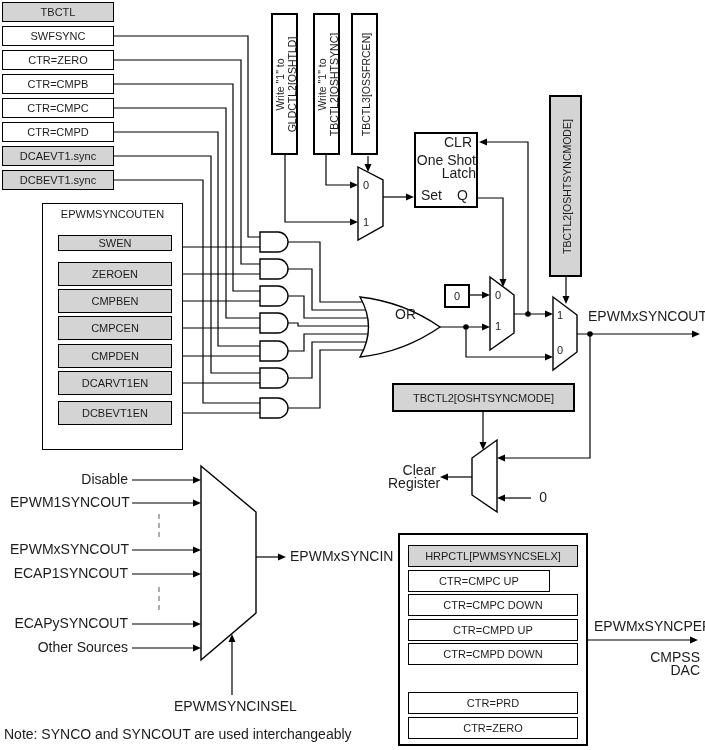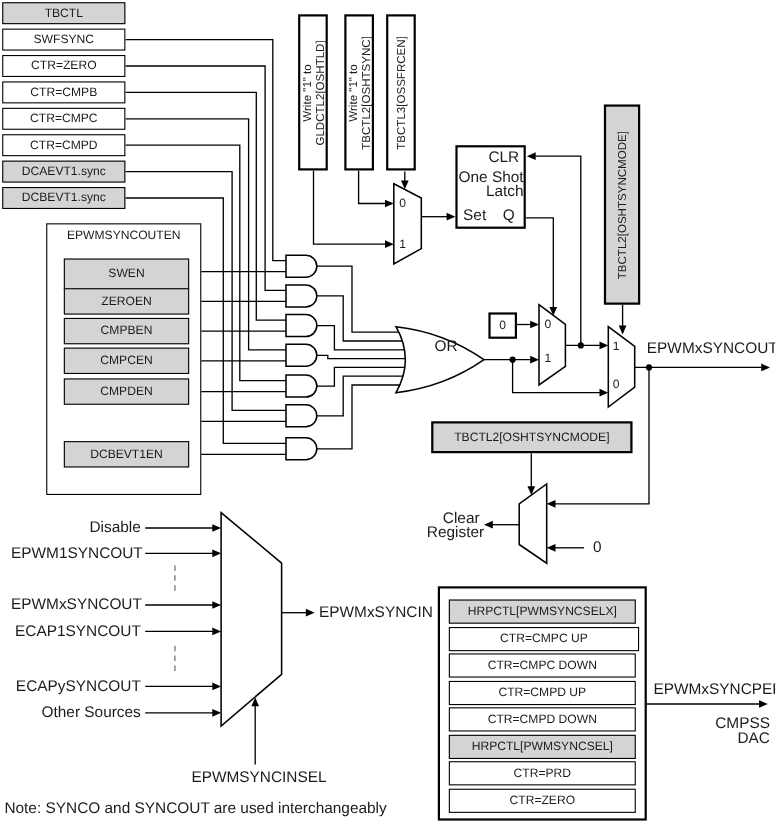--- a/index.html
+++ b/index.html
@@ -168,34 +168,37 @@
 <div class="box shaded" style="left:2px;top:146px;width:112px;height:20px">
       <span>DCAEVT1.sync</span>
     </div>
 <div class="box shaded" style="left:2px;top:170px;width:112px;height:20px">
       <span>DCBEVT1.sync</span>
     </div>
 
 <div class="box" style="left:42px;top:203px;width:141px;height:247px;align-items:flex-start;justify-content:center;padding-top:4px">
       <span>EPWMSYNCOUTEN</span>
     </div>
-<div class="box shaded" style="left:58px;top:235px;width:114px;height:28px">
+<div class="box shaded" style="left:58px;top:235px;width:114px;height:16px">
       <span>SWEN</span>
     </div>
 <div class="box shaded" style="left:58px;top:262px;width:114px;height:24px">
       <span>ZEROEN</span>
     </div>
 <div class="box shaded" style="left:58px;top:316px;width:114px;height:24px">
       <span>CMPCEN</span>
     </div>
 <div class="box shaded" style="left:58px;top:289px;width:114px;height:24px">
       <span>CMPBEN</span>
     </div>
 <div class="box shaded" style="left:58px;top:344px;width:114px;height:24px">
       <span>CMPDEN</span>
+    </div>
+<div class="box shaded" style="left:58px;top:371px;width:114px;height:24px">
+      <span>DCARVT1EN</span>
     </div>
 <div class="box shaded" style="left:58px;top:401px;width:114px;height:24px">
       <span>DCBEVT1EN</span>
     </div>
 
 <div class="box b2 vbox" style="left:271px;top:13px;width:27px;height:142px">
   <div class="vtext" style="width:142px;height:27px;left:-59px;top:56px">
     <div>Write "1" to</div>
     <div>GLDCTL2[OSHTLD]</div>
   </div>
@@ -257,34 +260,31 @@
 <div class="lbl rt" style="left:10px;top:567px;width:118px">ECAP1SYNCOUT</div>
 <div class="lbl rt" style="left:10px;top:617px;width:118px">ECAPySYNCOUT</div>
 <div class="lbl rt" style="left:10px;top:641px;width:118px">Other Sources</div>
 <div class="lbl" style="left:290px;top:550px">EPWMxSYNCIN</div>
 <div class="lbl ctr" style="left:174px;top:700px;width:114px">EPWMSYNCINSEL</div>
 
 <div class="box b2" style="left:398px;top:533px;width:190px;height:213px"></div>
 <div class="box b1 shaded" style="left:408px;top:545px;width:170px;height:22px">
       <span>HRPCTL[PWMSYNCSELX]</span>
     </div>
-<div class="box b1" style="left:408px;top:570px;width:173px;height:22px">
+<div class="box b1" style="left:408px;top:570px;width:142px;height:22px">
       <span>CTR=CMPC UP</span>
     </div>
 <div class="box b1" style="left:408px;top:594px;width:170px;height:22px">
       <span>CTR=CMPC DOWN</span>
     </div>
 <div class="box b1" style="left:408px;top:619px;width:170px;height:22px">
       <span>CTR=CMPD UP</span>
     </div>
 <div class="box b1" style="left:408px;top:643px;width:170px;height:22px">
       <span>CTR=CMPD DOWN</span>
-    </div>
-<div class="box b1 shaded" style="left:408px;top:668px;width:170px;height:22px">
-      <span>HRPCTL[PWMSYNCSEL]</span>
     </div>
 <div class="box b1" style="left:408px;top:692px;width:170px;height:22px">
       <span>CTR=PRD</span>
     </div>
 <div class="box b1" style="left:408px;top:717px;width:170px;height:22px">
       <span>CTR=ZERO</span>
     </div>
 <div class="lbl ctr" style="left:594px;top:620px;width:108px">EPWMxSYNCPER</div>
 <div class="lbl ctr" style="left:642px;top:651px;width:58px">CMPSS</div>
 <div class="lbl ctr" style="left:642px;top:664px;width:58px">DAC</div>

